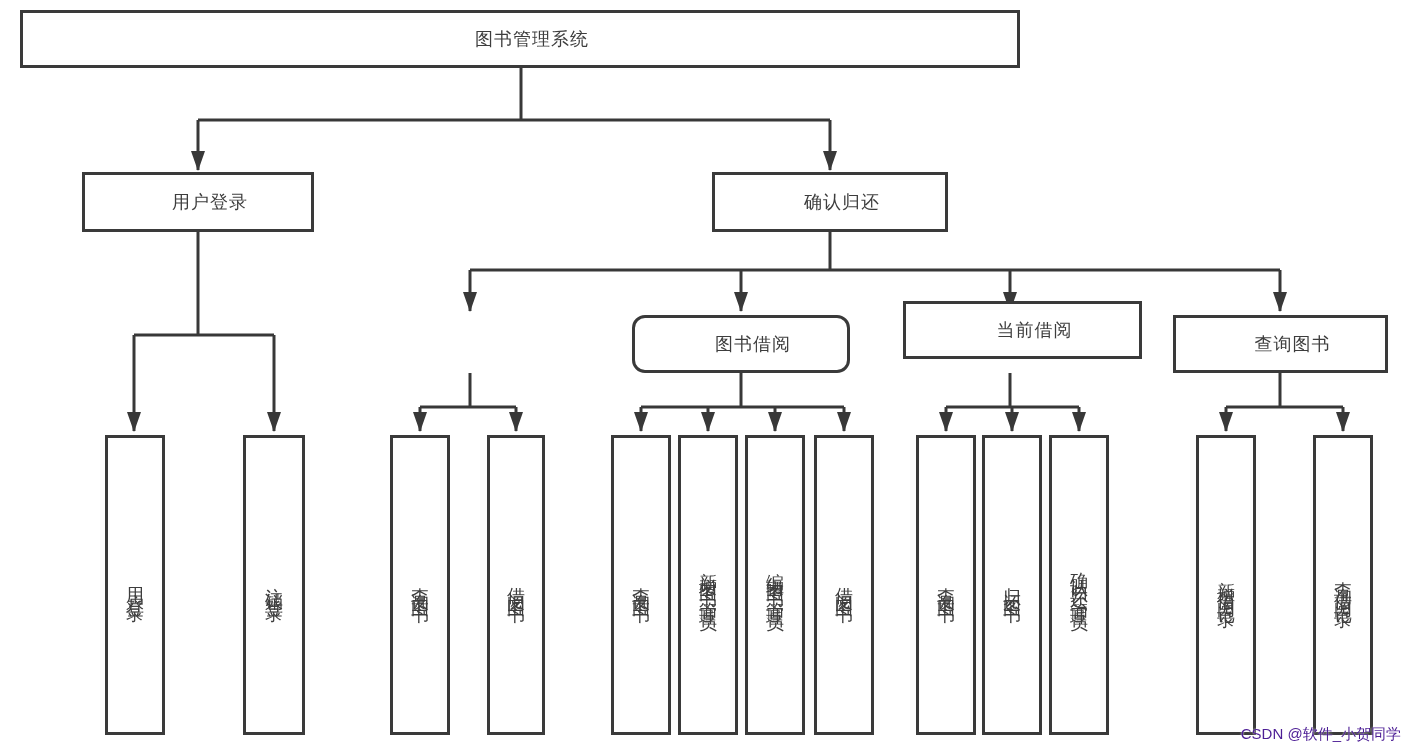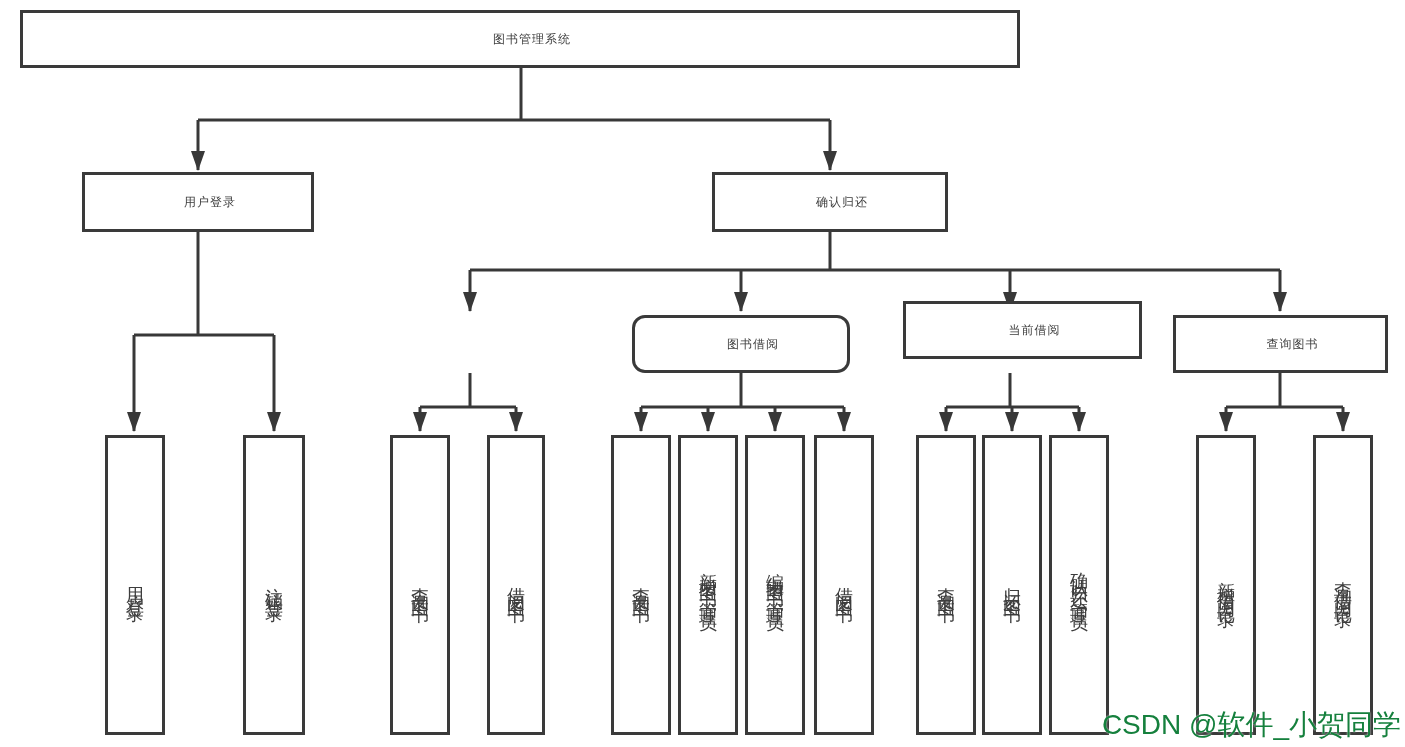--- a/index.html
+++ b/index.html
@@ -26,38 +26,38 @@
     box-sizing: border-box;
     background: #ffffff;
     border: 3px solid #3a3a3a;
     color: #3d3d3d;
     display: flex;
     align-items: center;
     justify-content: center;
     z-index: 2;
   }
   .node.h {
-    font-size: 12px;
+    font-size: 18px;
     letter-spacing: 1px;
     white-space: nowrap;
     padding-left: 24px;
   }
   .node.v {
     writing-mode: vertical-rl;
     font-size: 18px;
     letter-spacing: 6px;
     line-height: 1;
   }
   #watermark {
     position: absolute;
     right: 4px;
     bottom: 3px;
     z-index: 3;
-    font-size: 28px;
-    color: #15803d;
+    font-size: 15px;
+    color: #4c1d95;
     text-shadow: 0 0 2px #ffffff;
     white-space: nowrap;
   }
 </style>
 </head>
 <body>
 
 <div id="stage">
 
   <svg id="wires" width="1405" height="747" viewBox="0 0 1405 747">

